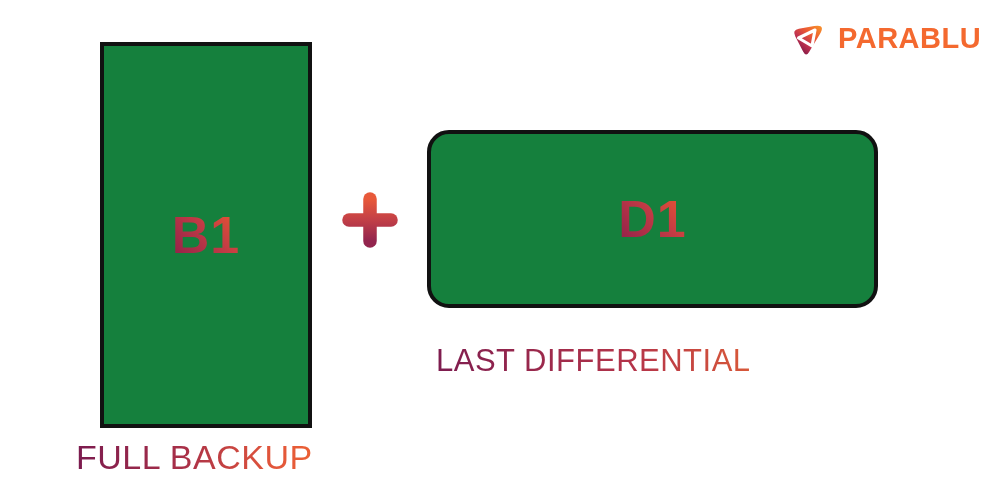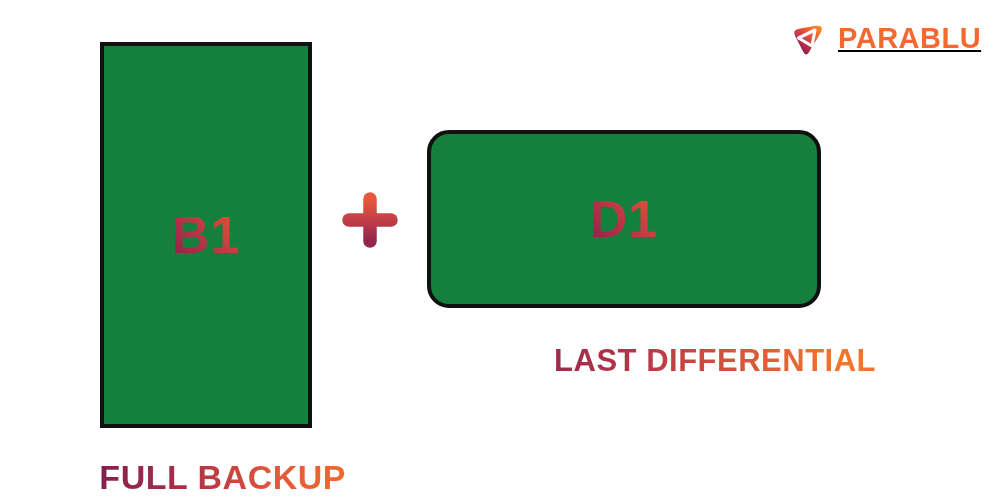--- a/index.html
+++ b/index.html
@@ -15,21 +15,20 @@
   }
 
   
   .logo {
     position: absolute;
     left: 788px;
     top: 16px;
     display: flex;
     align-items: center;
     gap: 8px;
-    text-decoration: underline;
   }
   .logo-icon { width: 42px; height: 44px; display: block; }
   .brand-text {
     font-size: 29px;
     font-weight: 700;
     letter-spacing: 0.5px;
     color: #F4692F;
   }
 
   
@@ -43,21 +42,21 @@
   }
   .box-full {
     left: 100px;
     top: 42px;
     width: 212px;
     height: 386px;
   }
   .box-diff {
     left: 427px;
     top: 130px;
-    width: 394px;
+    width: 451px;
     height: 178px;
     border-radius: 22px;
   }
 
   .block-label {
     font-size: 52px;
     font-weight: 700;
     letter-spacing: 1px;
     background: linear-gradient(48deg, #8A1D4B 0%, #C23B45 55%, #EF5B2E 100%);
     -webkit-background-clip: text;
@@ -70,29 +69,29 @@
     position: absolute;
     left: 342px;
     top: 192px;
     width: 56px;
     height: 56px;
   }
 
   
   .caption {
     position: absolute;
-    font-weight: 700;
-    text-align: right;
+    font-weight: 400;
+    text-align: left;
     -webkit-background-clip: text;
     background-clip: text;
     color: transparent;
   }
   .caption-full {
     left: 76px;
-    top: 458px;
+    top: 438px;
     width: 270px;
     font-size: 34px;
     letter-spacing: 0.5px;
     background-image: linear-gradient(90deg, #7B1B4F 0%, #A93048 40%, #E1553B 72%, #F3692F 100%);
   }
   .caption-diff {
     left: 436px;
     top: 341px;
     width: 440px;
     font-size: 31px;

